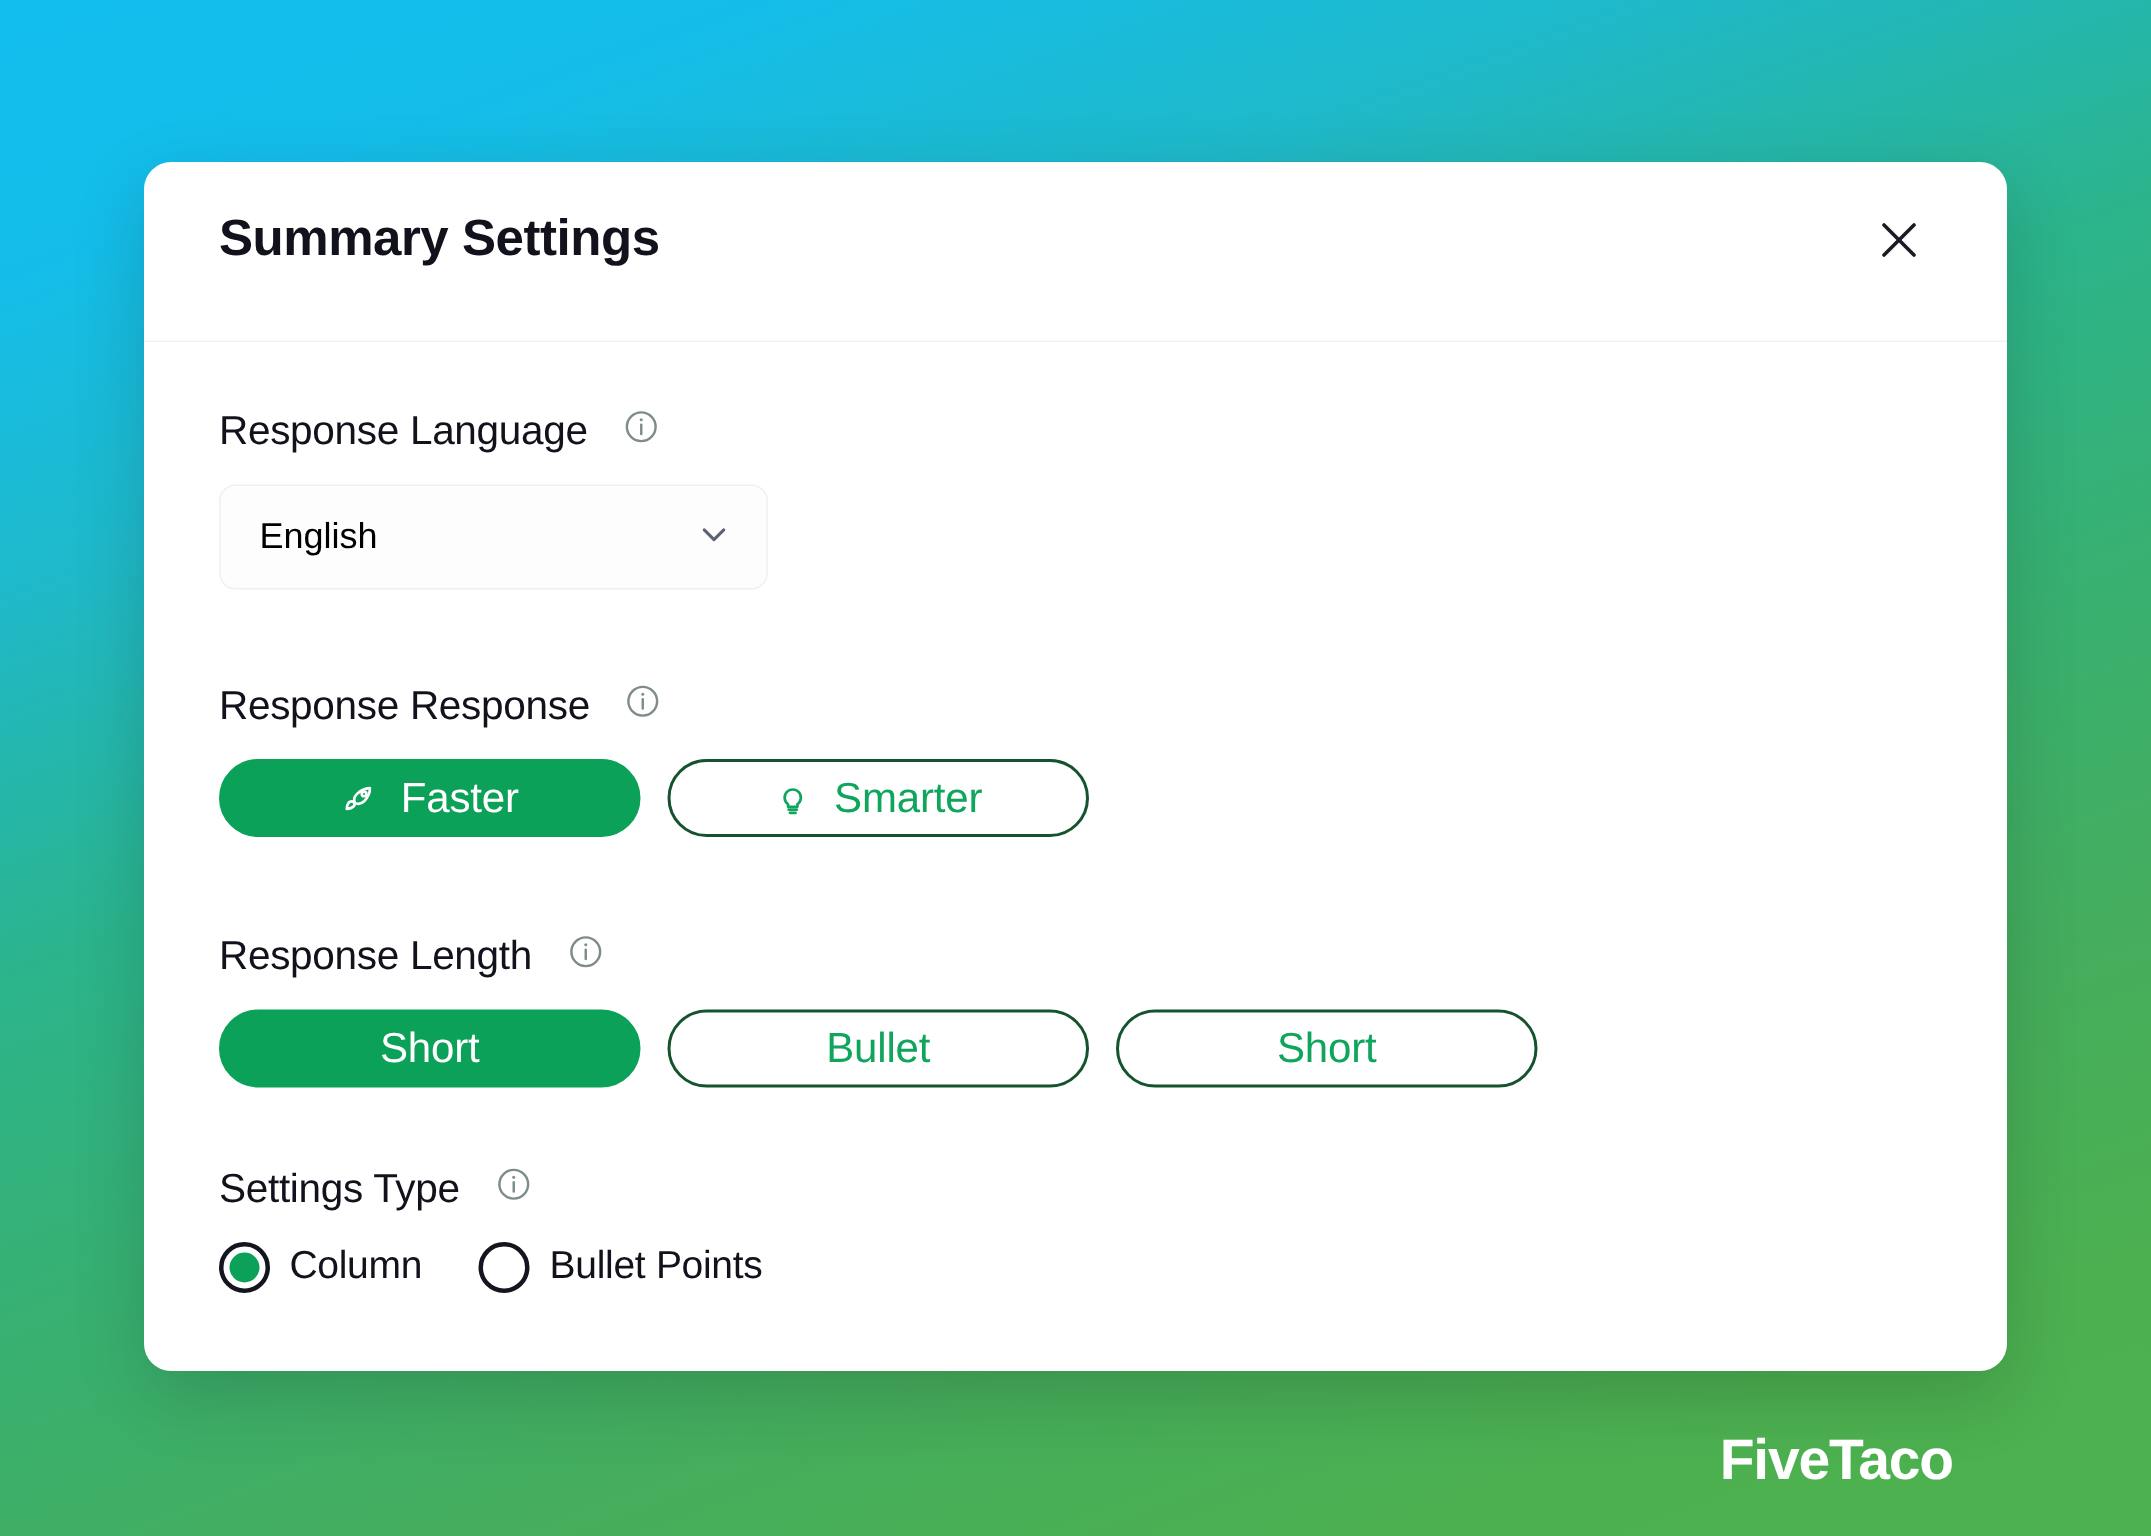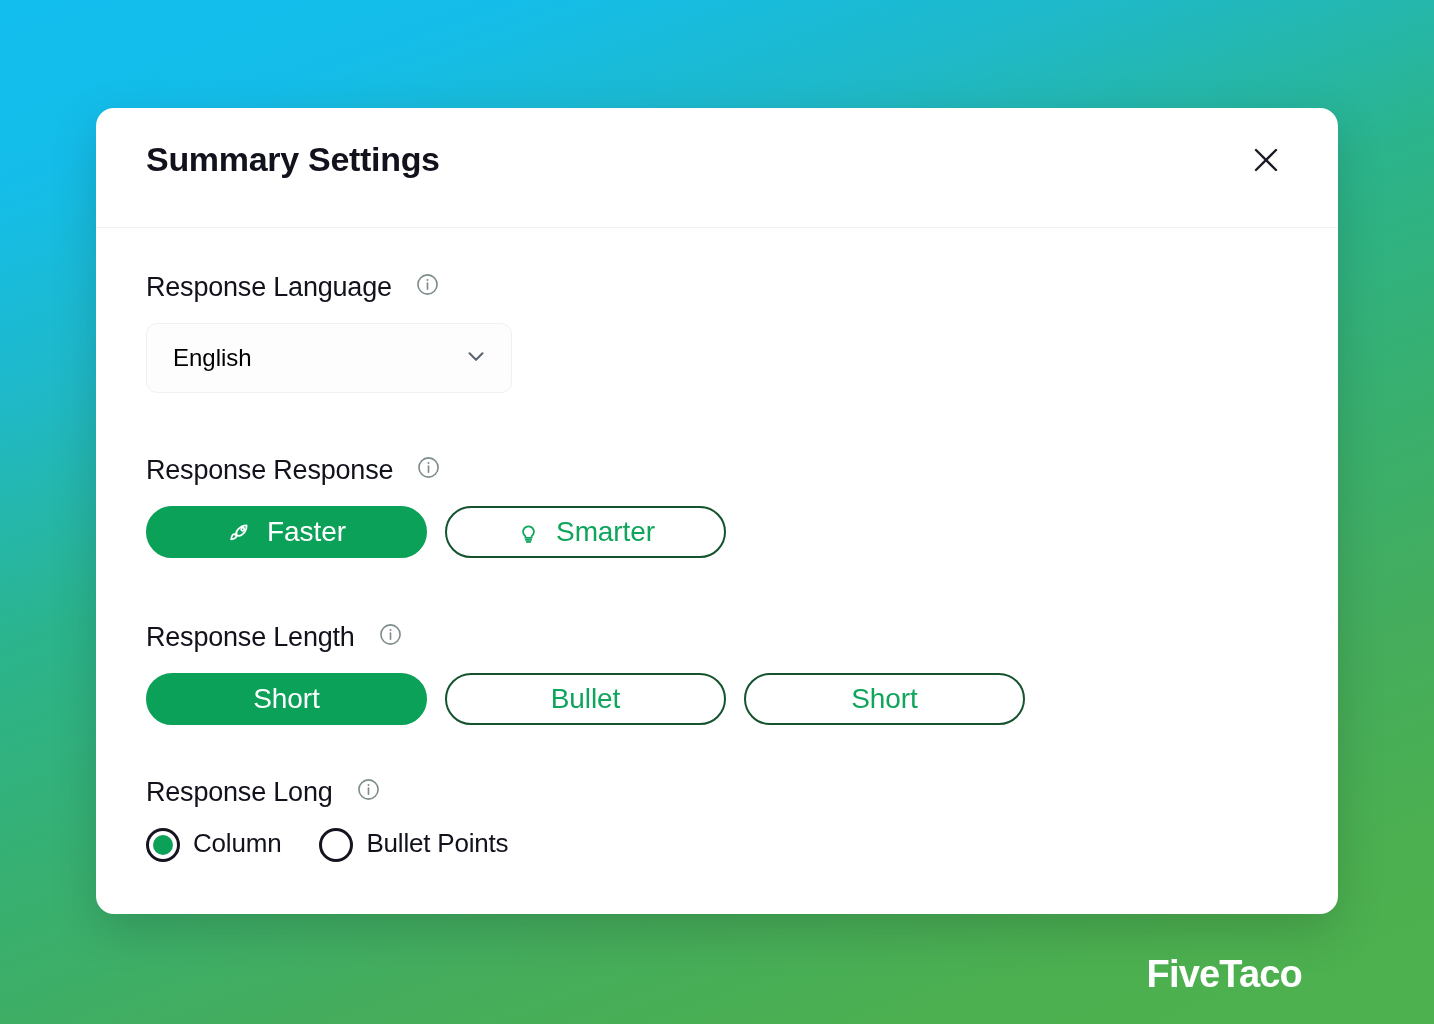--- a/index.html
+++ b/index.html
@@ -280,21 +280,21 @@
           <span>Bullet</span>
         </div>
         <div class="pill w-length">
           <span>Short</span>
         </div>
       </div>
     </div>
 
     <div class="section">
       <div class="field-label">
-        <span>Response Long</span>
+        <span>Settings Type</span>
         <span class="info-icon">
           <svg width="23" height="23" viewBox="0 0 24 24" fill="none" stroke="#7E8C8C" stroke-width="1.7">
             <circle cx="12" cy="12" r="10"></circle>
             <line x1="12" y1="10.6" x2="12" y2="17" stroke-linecap="round"></line>
             <circle cx="12" cy="7.2" r="1.05" fill="#7E8C8C" stroke="none"></circle>
           </svg>
         </span>
       </div>
       <div class="radio-row">
         <div class="radio-item">

